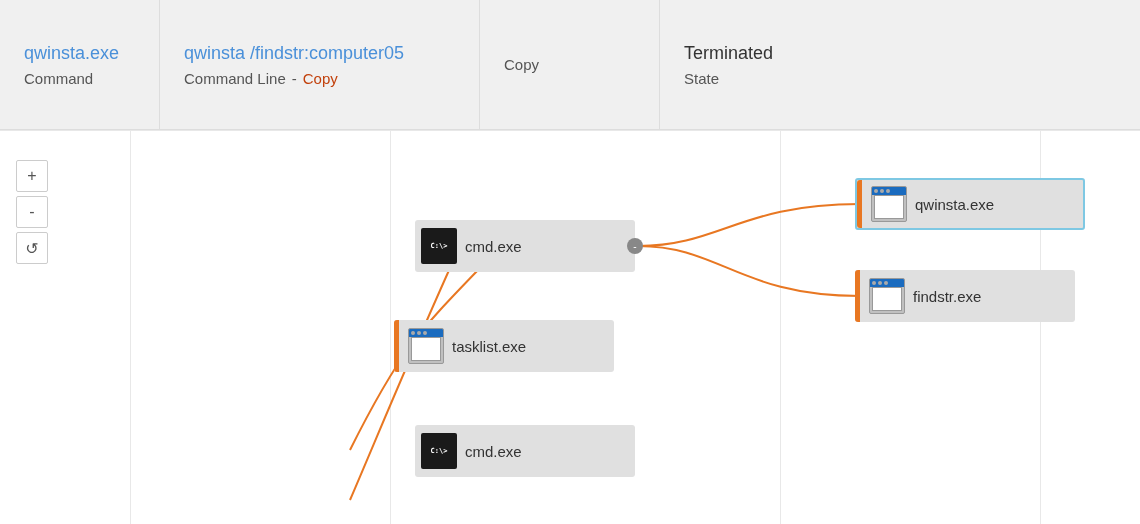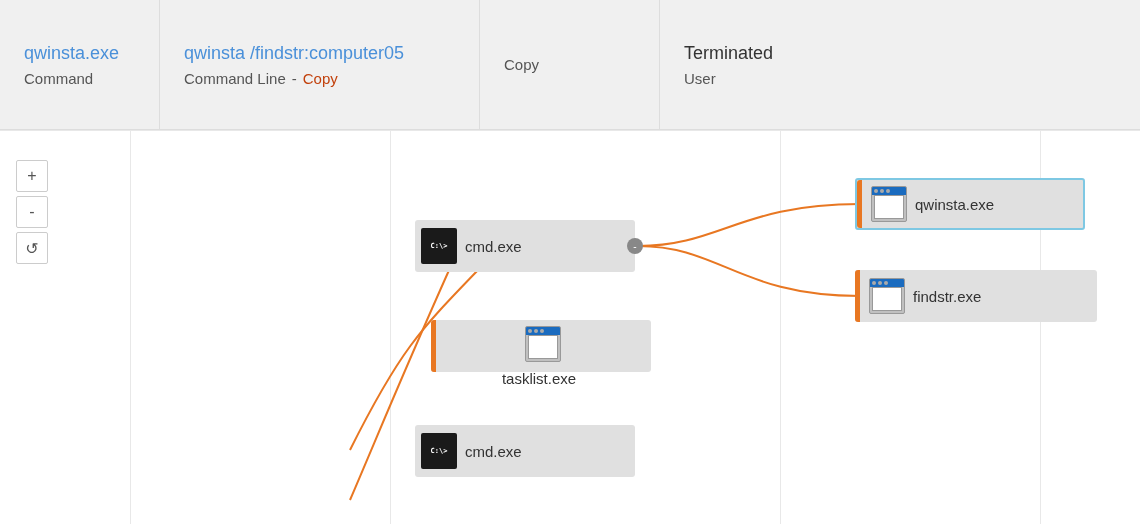--- a/index.html
+++ b/index.html
@@ -243,21 +243,21 @@
       <span class="header-label">Command Line</span>
       <span class="header-label">-</span>
       <a class="copy-link">Copy</a>
     </div>
   </div>
   <div class="header-cell" style="min-width:180px;">
     <span class="header-label">Copy</span>
   </div>
   <div class="header-cell terminated" style="min-width:170px; border-right:none;">
     <span class="header-value" style="color:#333;">Terminated</span>
-    <span class="header-label">User</span>
+    <span class="header-label">State</span>
   </div>
 </div>
 
 <div class="graph-area">
 
   <div class="grid-line-v" style="left:130px;"></div>
   <div class="grid-line-v" style="left:390px;"></div>
   <div class="grid-line-v" style="left:780px;"></div>
   <div class="grid-line-v" style="left:1040px;"></div>
   <div class="grid-line-h" style="top:0px;"></div>
@@ -293,34 +293,34 @@
       <div class="title-bar">
         <div class="title-dot"></div>
         <div class="title-dot"></div>
         <div class="title-dot"></div>
       </div>
       <div class="window-body"></div>
     </div>
     <span style="font-size:15px;">qwinsta.exe</span>
   </div>
 
-  <div class="node" style="left:855px; top:140px; width:242px;">
+  <div class="node" style="left:855px; top:140px; width:220px;">
     <div class="node-orange-bar"></div>
     <div class="node-icon window-style" style="margin-left:8px;">
       <div class="title-bar">
         <div class="title-dot"></div>
         <div class="title-dot"></div>
         <div class="title-dot"></div>
       </div>
       <div class="window-body"></div>
     </div>
     <span style="font-size:15px;">findstr.exe</span>
   </div>
 
-  <div class="node" style="left:431px; top:190px; width:220px;flex-direction:column;">
+  <div class="node" style="left:394px; top:190px; width:220px;">
     <div class="node-orange-bar"></div>
     <div class="node-icon window-style" style="margin-left:8px;">
       <div class="title-bar">
         <div class="title-dot"></div>
         <div class="title-dot"></div>
         <div class="title-dot"></div>
       </div>
       <div class="window-body"></div>
     </div>
     <span style="font-size:15px;">tasklist.exe</span>

